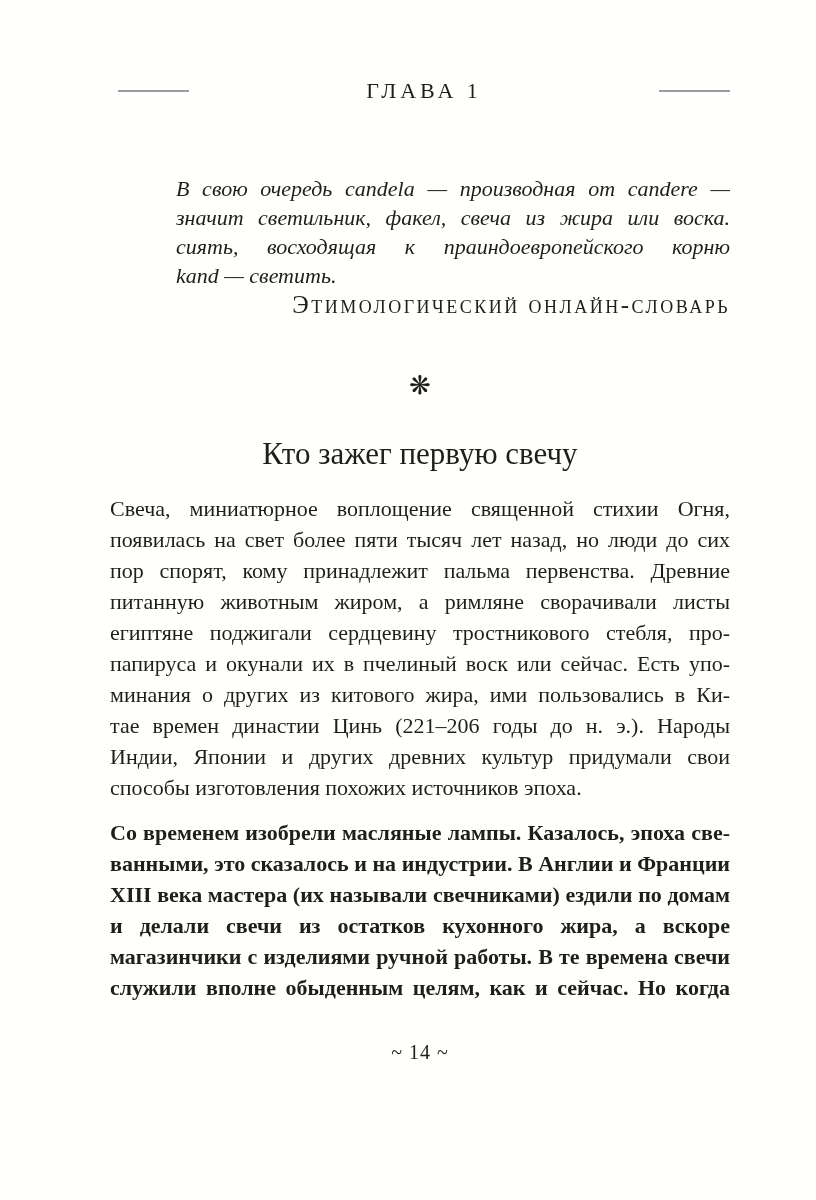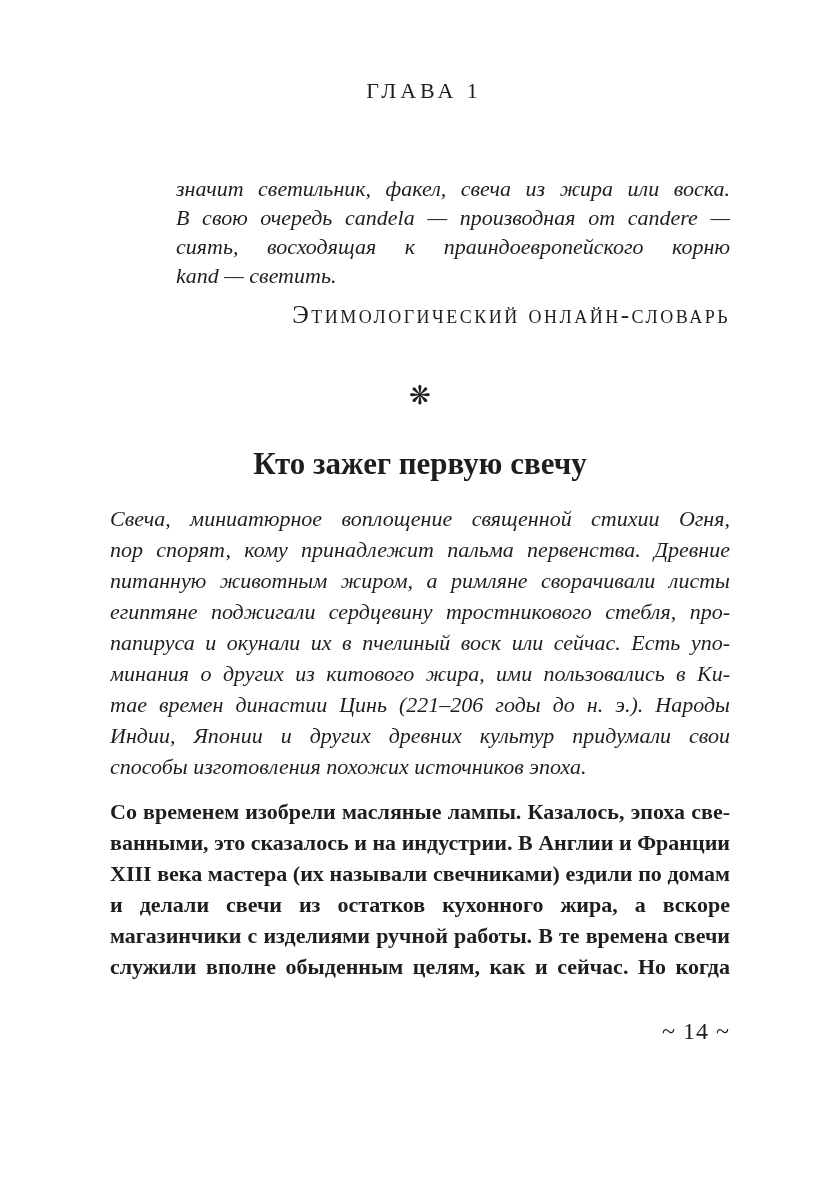--- a/index.html
+++ b/index.html
@@ -21,21 +21,20 @@
     margin-left: 110px;
   }
   
   .chapter-header {
     margin-top: 76px;
     display: flex;
     align-items: center;
     justify-content: space-between;
     padding-left: 8px;
     height: 30px;
-    flex-direction: column;
   }
   .rule {
     width: 71px;
     height: 2px;
     background: #9c9c9c;
   }
   .chapter-label {
     font-size: 22px;
     letter-spacing: 4px;
     line-height: 30px;
@@ -44,21 +43,20 @@
   
   .epigraph {
     margin-top: 68px;
     margin-left: 66px;
     width: 554px;
     font-style: italic;
     font-size: 22px;
     line-height: 29px;
   }
   .attribution {
-    margin-top: 10px;
     width: 620px;
     text-align: right;
     font-variant: small-caps;
     font-size: 25px;
     line-height: 30px;
     letter-spacing: 2.5px;
   }
   
   .ornament {
     margin-top: 52px;
@@ -66,80 +64,81 @@
     text-align: center;
     font-size: 26px;
     line-height: 27px;
     font-family: "DejaVu Sans", sans-serif;
   }
   
   .section-title {
     margin-top: 36px;
     width: 620px;
     text-align: center;
-    font-weight: bold;
+    font-weight: normal;
     font-size: 31px;
     line-height: 38px;
   }
   
   .body-paragraph {
     font-size: 22px;
     line-height: 31px;
     width: 620px;
   }
-  .body-paragraph.first { margin-top: 20px; font-style: italic; }
+  .body-paragraph.first { margin-top: 20px; }
   .body-paragraph.second { margin-top: 14px; font-weight: bold; }
   .jline {
     text-align: justify;
     text-align-last: justify;
     white-space: normal;
     overflow: hidden;
     height: 31px;
   }
   .epigraph .jline { height: 29px; }
   .jline.jline-last {
     text-align-last: left;
   }
   
   .page-number {
     margin-top: 34px;
     width: 620px;
-    text-align: right;
-    font-size: 24px;
+    text-align: center;
+    font-size: 20px;
     line-height: 30px;
     letter-spacing: 1px;
   }
 </style>
 </head>
 <body>
 
 <div class="page">
   <div class="column">
 
     <div class="chapter-header">
       <div class="rule"></div>
       <div class="chapter-label">ГЛАВА 1</div>
       <div class="rule"></div>
     </div>
 
     <div class="epigraph">
+        <div class="jline">В свою очередь candela — производная от candere —</div>
         <div class="jline">значит светильник, факел, свеча из жира или воска.</div>
-        <div class="jline">В свою очередь candela — производная от candere —</div>
         <div class="jline">сиять, восходящая к праиндоевропейского корню</div>
         <div class="jline jline-last">kand — светить.</div>
       </div>
 
     <div class="attribution">Этимологический онлайн-словарь</div>
 
     <div class="ornament">❋</div>
 
     <div class="section-title">Кто зажег первую свечу</div>
 
     <div class="body-paragraph first">
         <div class="jline">Свеча, миниатюрное воплощение священной стихии Огня,</div>
+        <div class="jline">появилась на свет более пяти тысяч лет назад, но люди до сих</div>
         <div class="jline">пор спорят, кому принадлежит пальма первенства. Древние</div>
         <div class="jline">питанную животным жиром, а римляне сворачивали листы</div>
         <div class="jline">египтяне поджигали сердцевину тростникового стебля, про-</div>
         <div class="jline">папируса и окунали их в пчелиный воск или сейчас. Есть упо-</div>
         <div class="jline">минания о других из китового жира, ими пользовались в Ки-</div>
         <div class="jline">тае времен династии Цинь (221–206 годы до н. э.). Народы</div>
         <div class="jline">Индии, Японии и других древних культур придумали свои</div>
         <div class="jline jline-last">способы изготовления похожих источников эпоха.</div>
       </div>
 

